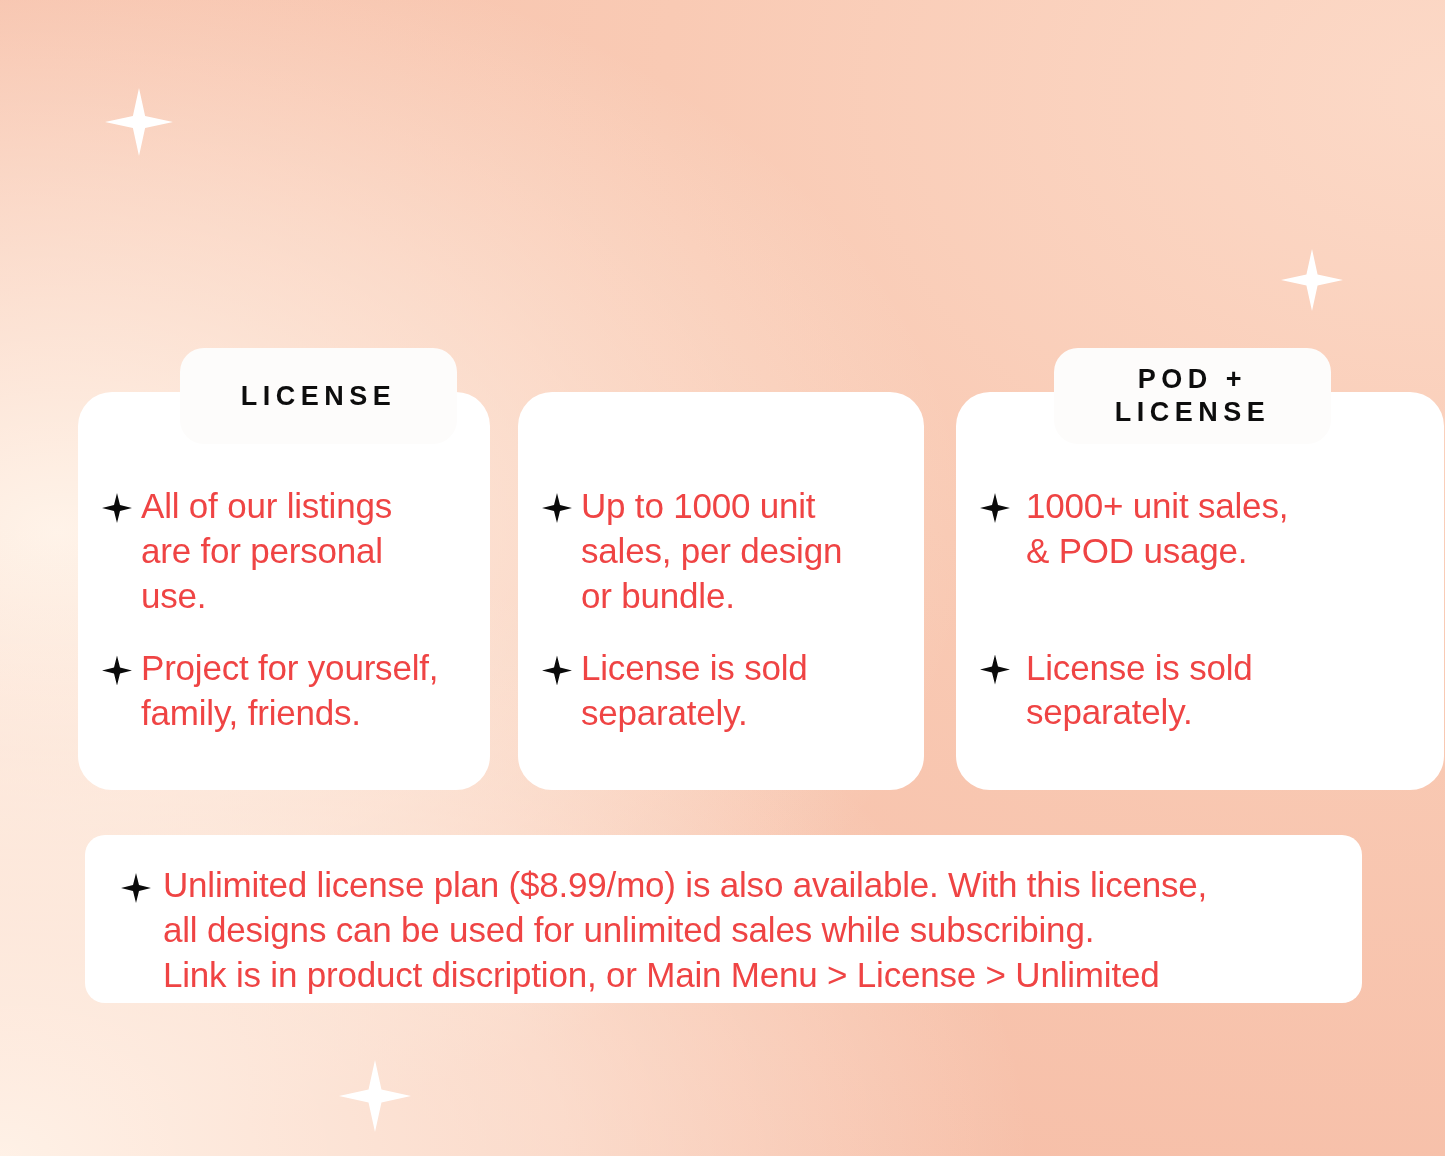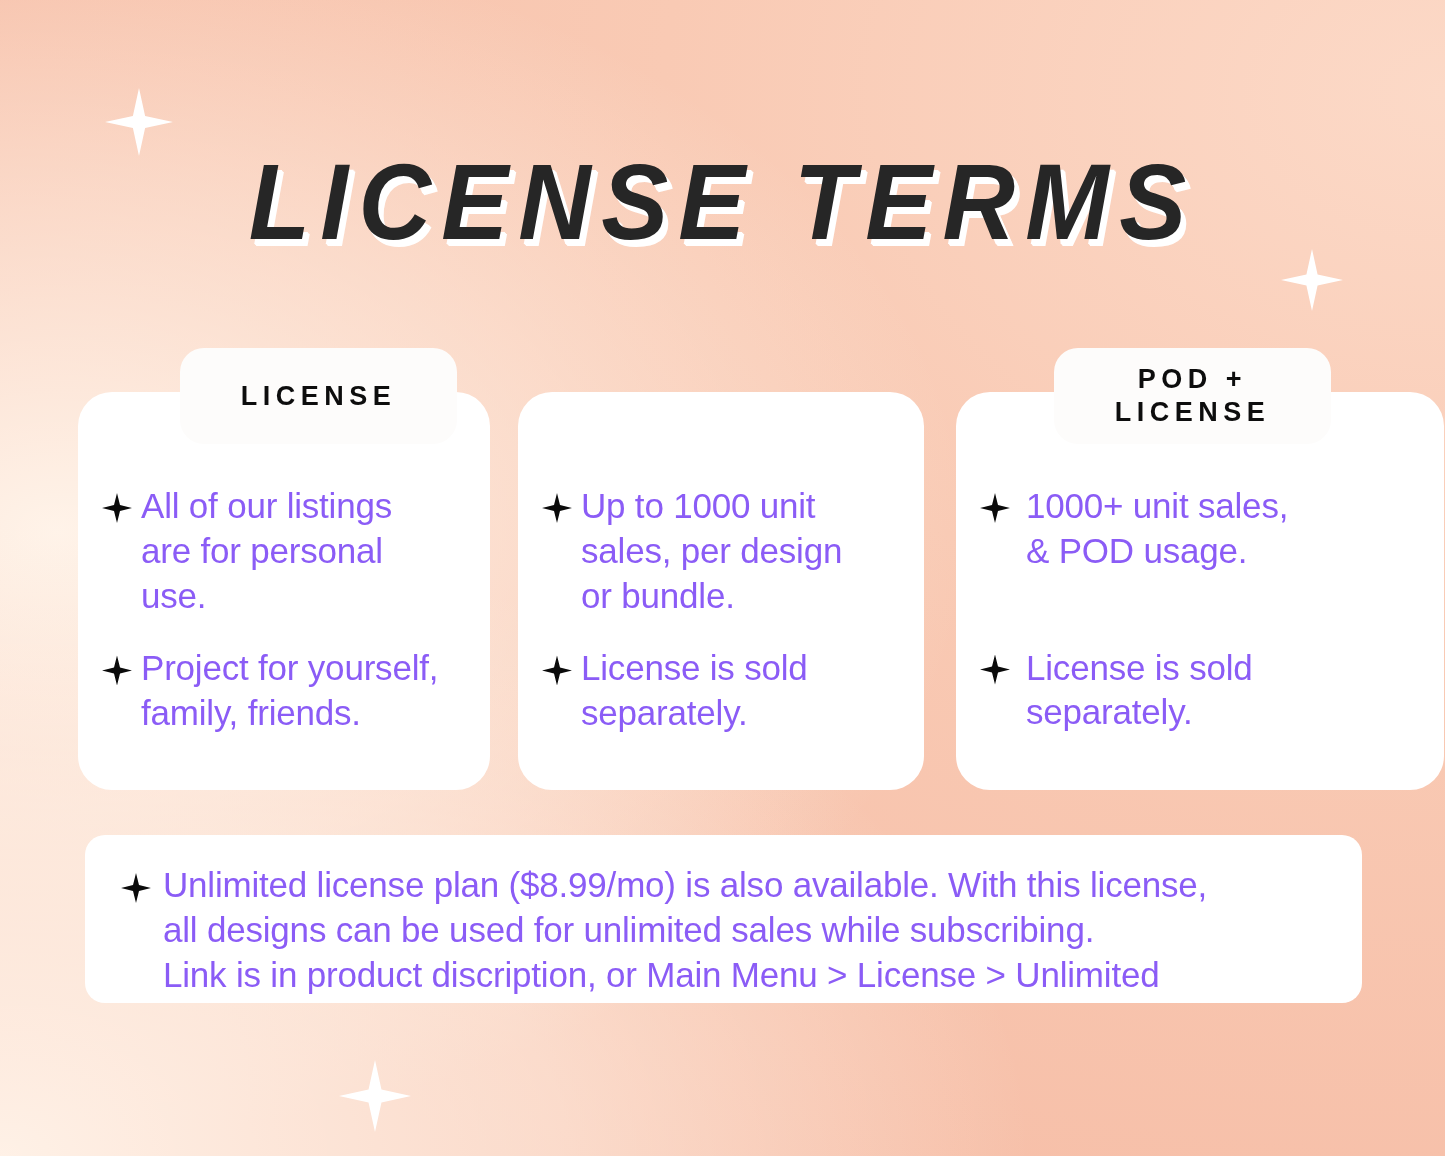--- a/index.html
+++ b/index.html
@@ -135,21 +135,21 @@
       0% 50%,
       40% 40%
     );
   }
 
   .bullet-text {
     font-family:"Liberation Sans", sans-serif;
     font-weight:400;
     font-size:35px;
     line-height:1.28;
-    color:#8b5cf6;
+    color:#ef4444;
     white-space:pre-line;
     letter-spacing:-0.2px;
   }
 
   
   #card-2 .star { margin-right:16px; }
   #card-2 .bullet-row { margin-bottom:72px; }
   #card-2 .bullet-row:last-child { margin-bottom:0; }
 
   
@@ -179,23 +179,20 @@
 <body>
 
 <div id="bg"></div>
 
 <div id="page">
 
   <div class="sparkle" style="left:105px; top:88px; width:68px; height:68px;"></div>
   <div class="sparkle" style="left:1281px; top:249px; width:62px; height:62px;"></div>
   <div class="sparkle" style="left:339px; top:1060px; width:72px; height:72px;"></div>
 
-  <div id="title-wrap">
-    <div id="title">LICENSE TERMS</div>
-  </div>
 
   <div class="card" id="card-0">
     <div class="card-body">
       <div class="bullet-row">
         <span class="star"></span>
         <span class="bullet-text">All of our listings
 are for personal
 use.</span>
       </div>
       <div class="bullet-row">

